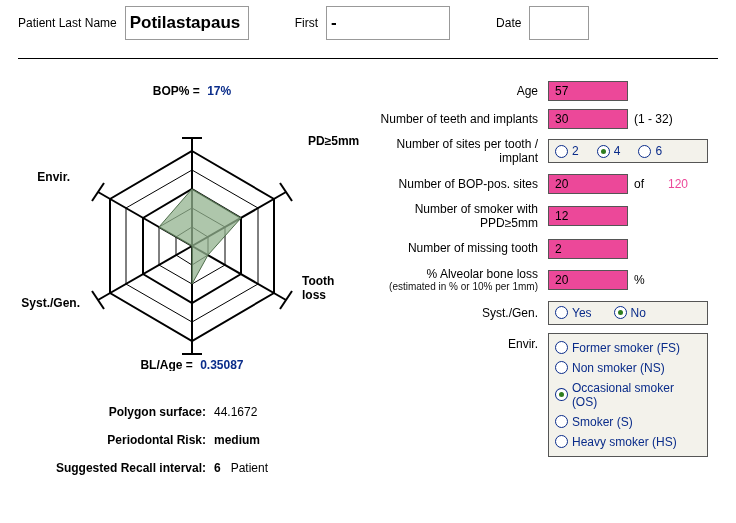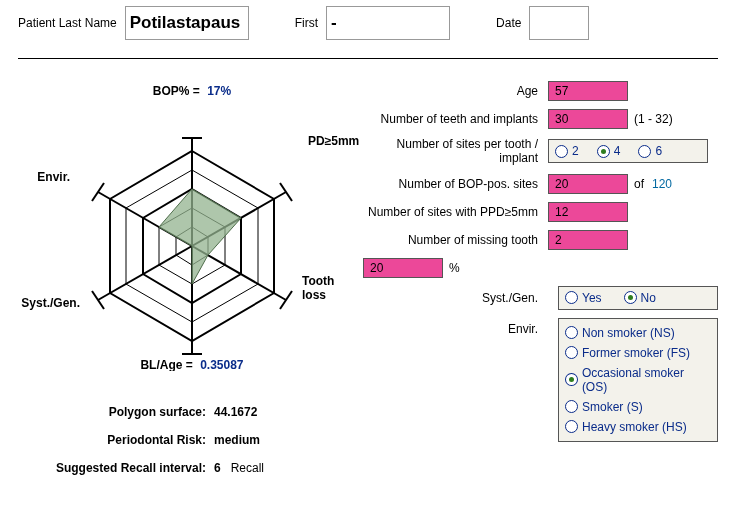--- a/index.html
+++ b/index.html
@@ -148,22 +148,22 @@
     background: #fff;
   }
   .radio.on::after {
     content: '';
     width: 5px;
     height: 5px;
     border-radius: 50%;
     background: #2e7d1f;
   }
   .of-txt { font-size: 12px; }
-  .link-num { color: #0369a1; margin-left: 2px; }
-  .syst-row .fval, .envir-row .fval { align-items: flex-start; justify-content: flex-end; }
+  .link-num { color: #ec4899; margin-left: 18px; }
+  .syst-row .fval, .envir-row .fval { align-items: flex-start; }
 </style>
 </head>
 <body>
 
 <div class="page">
   <div class="top-row">
     <label>Patient Last Name</label>
     <input type="text" class="fld-lastname" value="Potilastapaus 3" style="">
     <label class="gap-1">First</label>
     <input type="text" class="fld-first" value="-" style="">
@@ -216,30 +216,30 @@
             <tspan dx="4" fill="#0a2c8a">0.35087</tspan>
           </text>
           <text x="60" y="226" font-size="12" font-weight="bold" text-anchor="end">Syst./Gen.</text>
           <text x="50" y="100" font-size="12" font-weight="bold" text-anchor="end">Envir.</text>
         </svg>
       </div>
 
       <div class="summary">
         <div class="summary-row">
           <span class="lab">Polygon surface:</span>
-          <span class="val" style="font-weight:bold">44.1672</span>
+          <span class="val" style="font-weight:normal">44.1672</span>
         </div>
         <div class="summary-row">
           <span class="lab">Periodontal Risk:</span>
           <span class="val">medium</span>
         </div>
         <div class="summary-row">
           <span class="lab">Suggested Recall interval:</span>
           <span class="val">6</span>
-          <span class="unit">Recall</span>
+          <span class="unit">Patient</span>
         </div>
       </div>
     </div>
 
     <div class="form-col">
       <div class="form-inner">
         <div class="frow">
           <span class="flab">Age</span>
           <div class="fval">
             <input type="text" class="w80" value="57" style="">
@@ -273,32 +273,36 @@
         </div>
         <div class="frow">
           <span class="flab">Number of BOP-pos. sites</span>
           <div class="fval">
             <input type="text" class="w80" value="20" style="">
             <span class="of-txt">of</span>
             <span class="link-num">120</span>
           </div>
         </div>
         <div class="frow">
-          <span class="flab">Number of sites with PPD≥5mm</span>
+          <span class="flab">Number of smoker with PPD≥5mm</span>
           <div class="fval">
             <input type="text" class="w80" value="12" style="">
           </div>
         </div>
         <div class="frow">
           <span class="flab">Number of missing tooth</span>
           <div class="fval">
             <input type="text" class="w80" value="2" style="">
           </div>
         </div>
         <div class="frow">
+          <span class="flab">
+            <span>% Alveolar bone loss</span>
+            <span class="sub">(estimated in % or 10% per 1mm)</span>
+          </span>
           <div class="fval">
             <input type="text" class="w80" value="20" style="">
             <span>%</span>
           </div>
         </div>
         <div class="frow syst-row">
           <span class="flab">Syst./Gen.</span>
           <div class="fval">
             <div class="radio-row" style="gap:22px;width:160px">
               <span class="radio-opt">
@@ -311,25 +315,25 @@
                 </span>
             </div>
           </div>
         </div>
         <div class="frow envir-row" style="align-items:flex-start">
           <span class="flab" style="padding-top:4px">Envir.</span>
           <div class="fval">
             <div class="radio-col">
               <div class="radio-opt">
                   <span class="radio"></span>
+                  <span>Former smoker (FS)</span>
+                </div>
+              <div class="radio-opt">
+                  <span class="radio"></span>
                   <span>Non smoker (NS)</span>
-                </div>
-              <div class="radio-opt">
-                  <span class="radio"></span>
-                  <span>Former smoker (FS)</span>
                 </div>
               <div class="radio-opt">
                   <span class="radio on"></span>
                   <span>Occasional smoker (OS)</span>
                 </div>
               <div class="radio-opt">
                   <span class="radio"></span>
                   <span>Smoker (S)</span>
                 </div>
               <div class="radio-opt">

